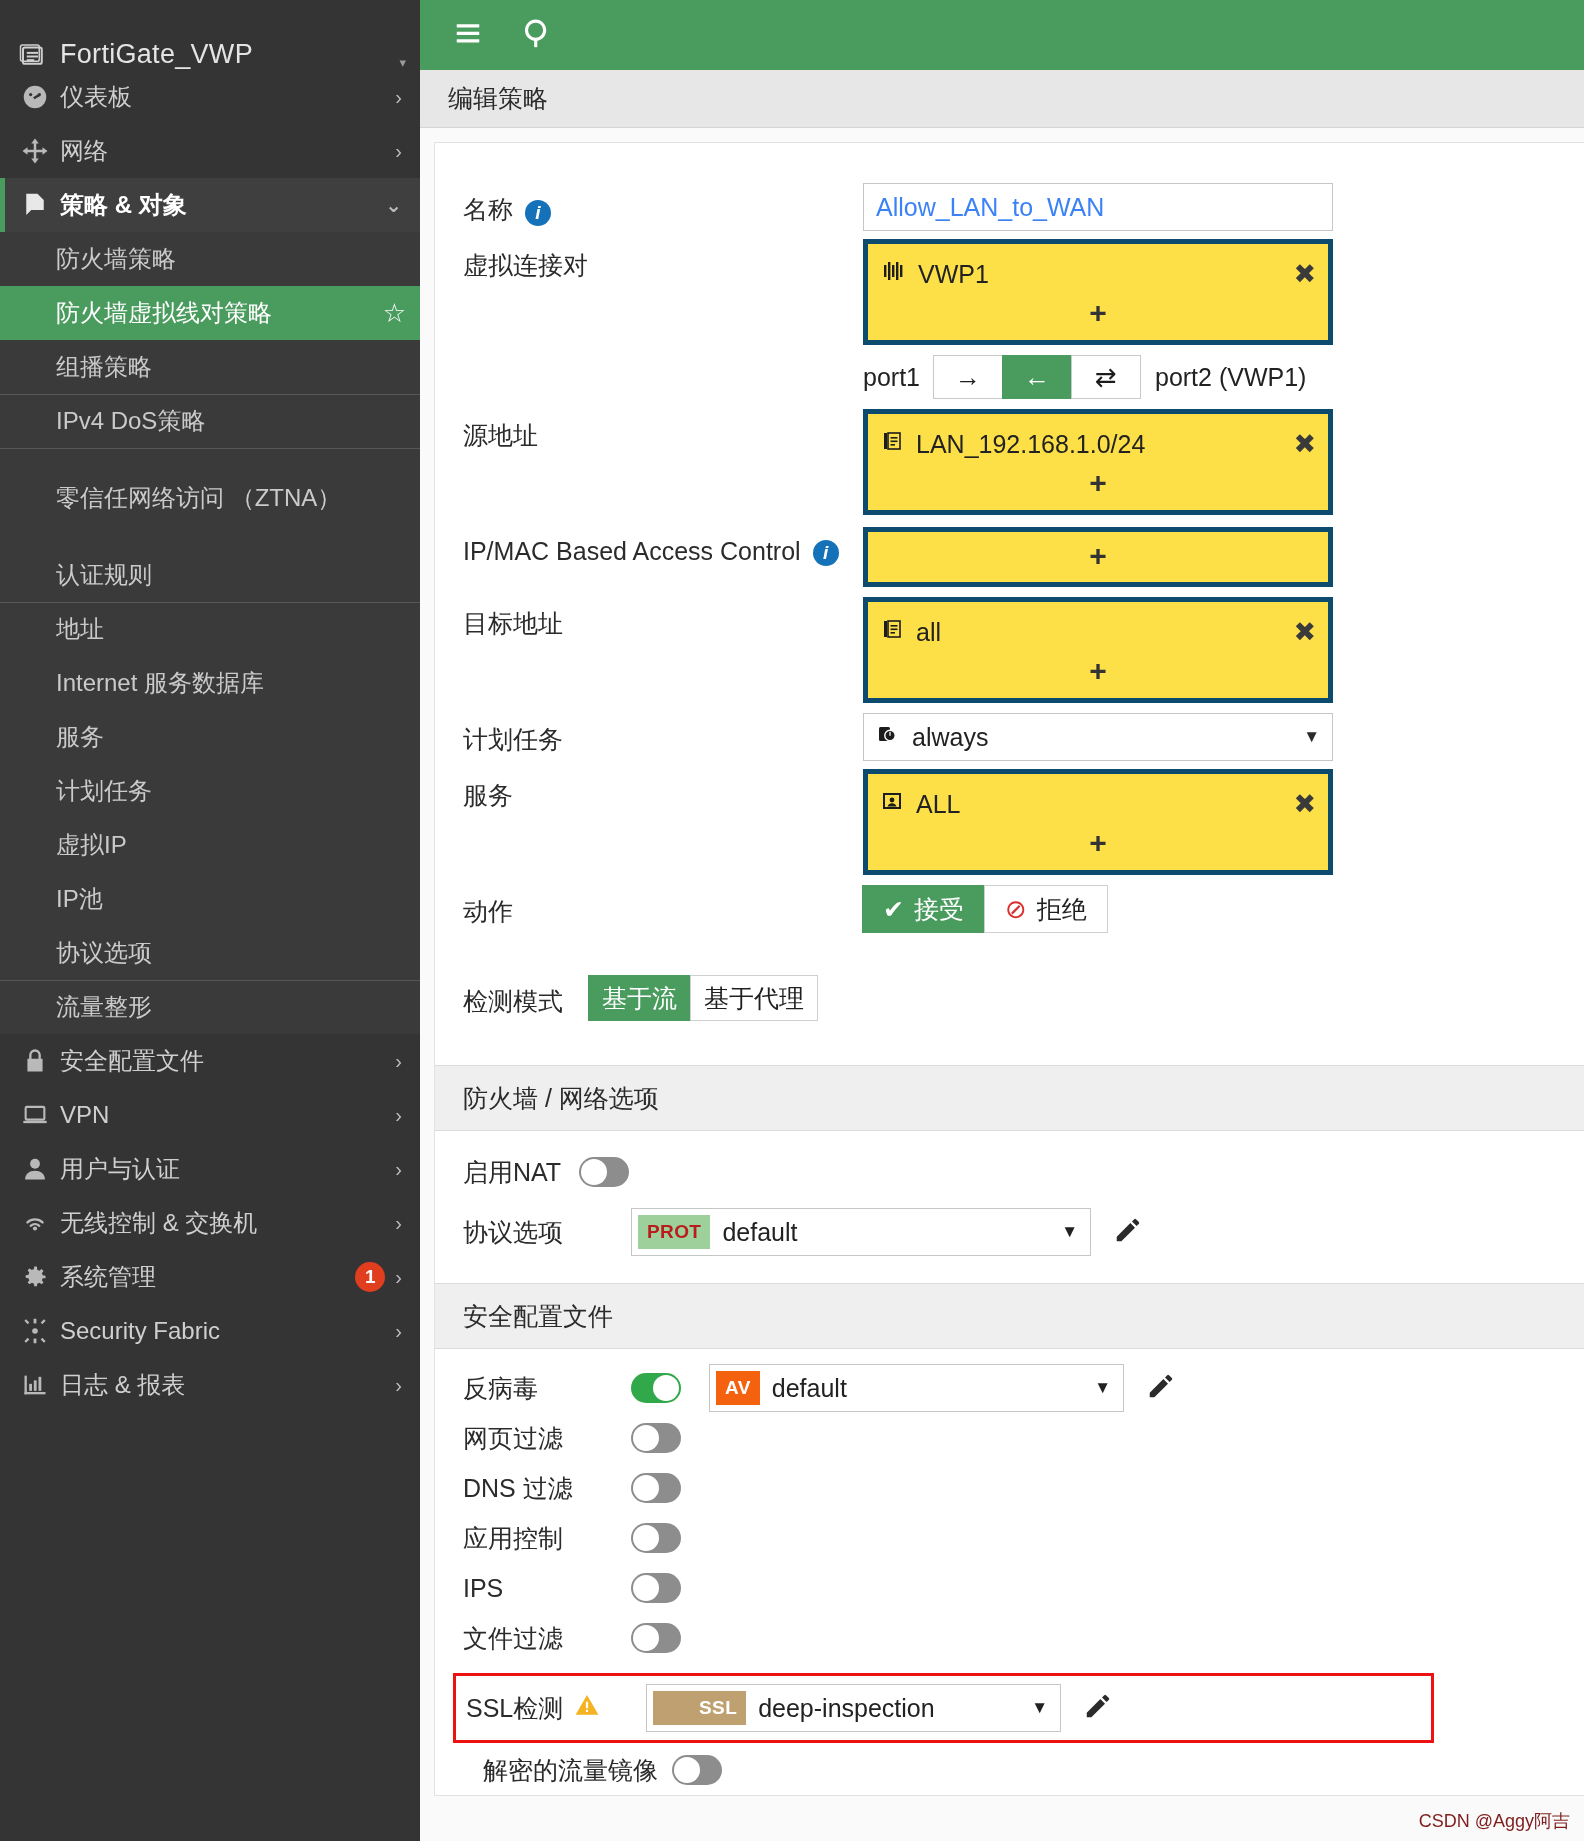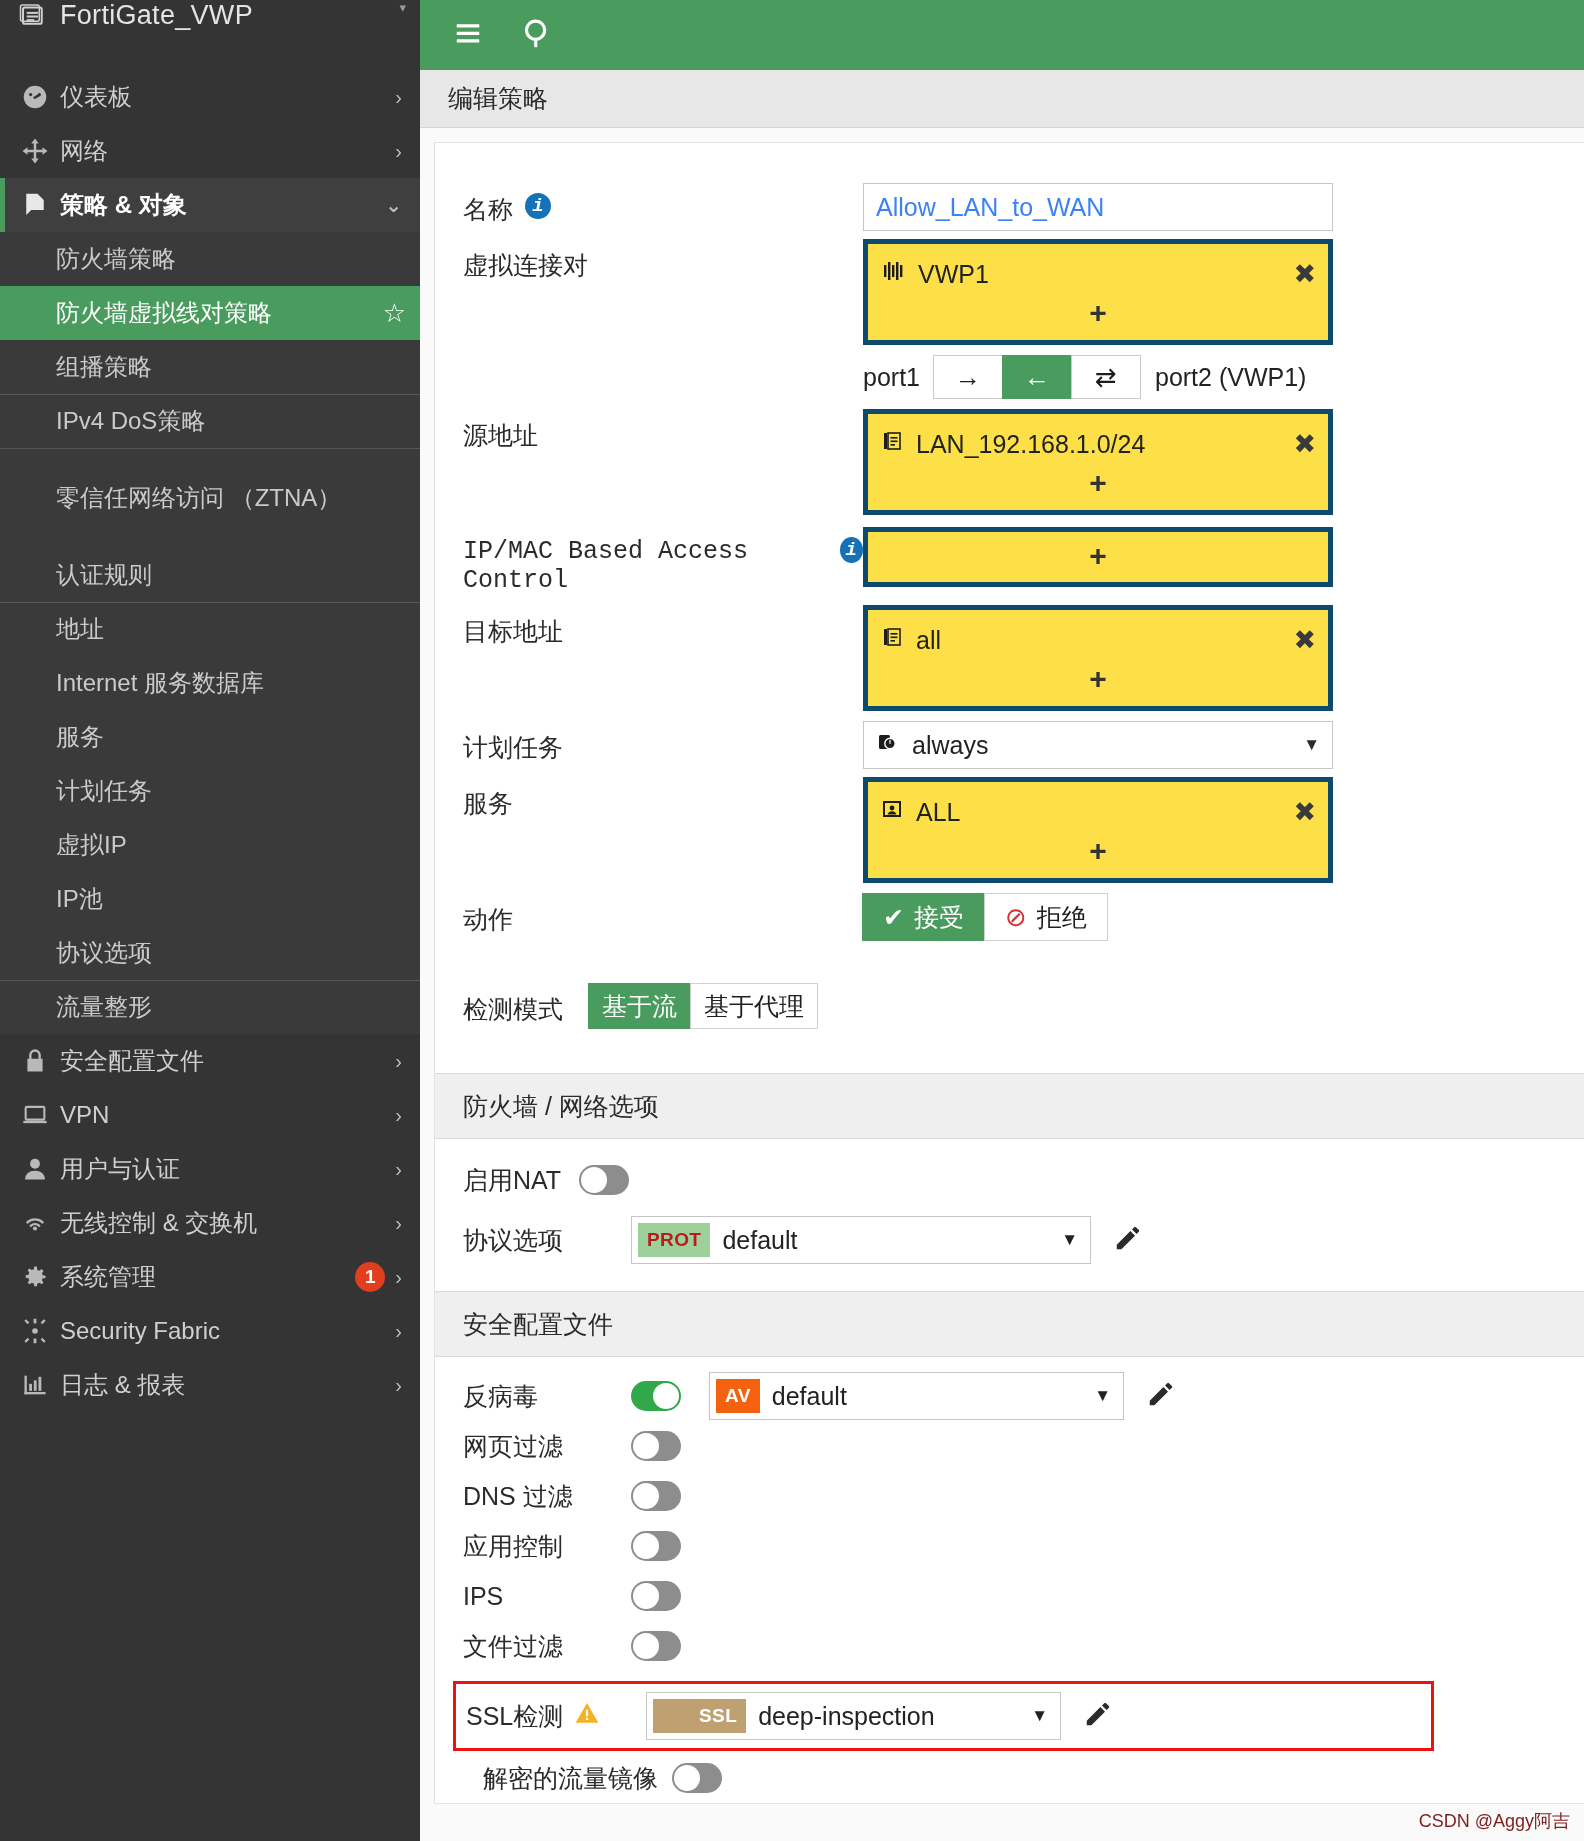--- a/index.html
+++ b/index.html
@@ -10,21 +10,21 @@
     background: #ffffff; overflow: hidden;
   }
   #app { display: flex; width: 1584px; height: 1841px; position: relative; }
 
   
   .sidebar {
     width: 420px; height: 1841px; background: #343434; flex: 0 0 420px;
     overflow: hidden; position: relative;
   }
   .sb-brand {
-    height: 70px; display: flex; align-items: flex-start; gap: 12px;
+    height: 70px; display: flex; align-items: flex-end; gap: 12px;
     padding: 0 14px 0 18px; color: #e8e8e8;
   }
   .sb-brand .bname { font-size: 27px; color: #e4e4e4; flex: 1; letter-spacing: .3px; }
   .sb-brand .caret { color: #9a9a9a; font-size: 13px; }
   .brand-icon svg { display: block; }
 
   .sb-item {
     display: flex; align-items: center; min-height: 54px;
     padding: 6px 14px 6px 14px; color: #cfcfcf; font-size: 24px;
     position: relative; cursor: pointer;
@@ -63,21 +63,21 @@
     padding-left: 28px; font-size: 25px; color: #2c2c2c;
     border-bottom: 1px solid #d4d4d4;
   }
   .content { height: 1713px; overflow: hidden; background: #fafafa; padding-top: 14px; }
   .panel { background: #ffffff; border: 1px solid #e2e2e2; border-right: none;
            margin-left: 14px; }
 
   .row { display: flex; align-items: flex-start; padding: 0 0 0 28px; }
   .row .label {
     width: 400px; flex: 0 0 400px; font-size: 25px; color: #2b2b2b;
-    display: flex; align-items: flex-start; gap: 12px; padding-top: 10px; font-family: Liberation Mono, monospace;
+    display: flex; align-items: flex-end; gap: 12px; padding-top: 10px;
   }
   .ctl { flex: 1; }
 
   .txtbox {
     border: 1px solid #c6c6c6; background: #fff; height: 48px; width: 470px;
     display: flex; align-items: center; padding: 0 12px; font-size: 25px; color: #3b82f6;
   }
   .multibox {
     border: 5px solid #0c4a6e; background: #fde047; width: 470px; padding: 8px 12px 6px 12px;
     position: relative; font-size: 25px; color: #222;

